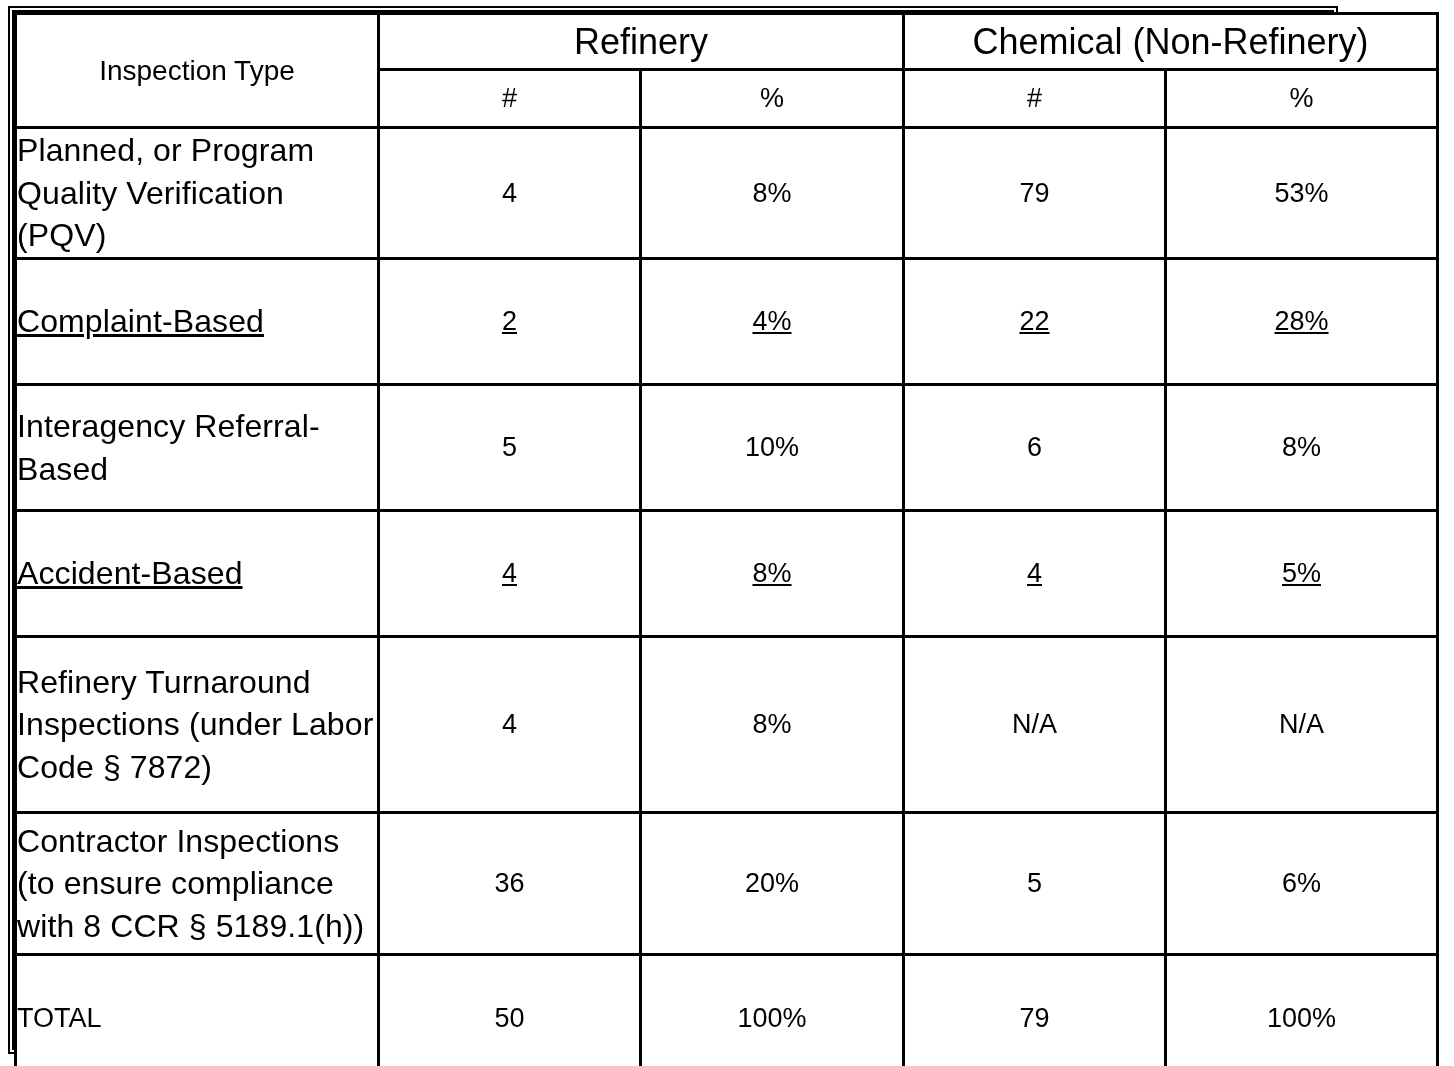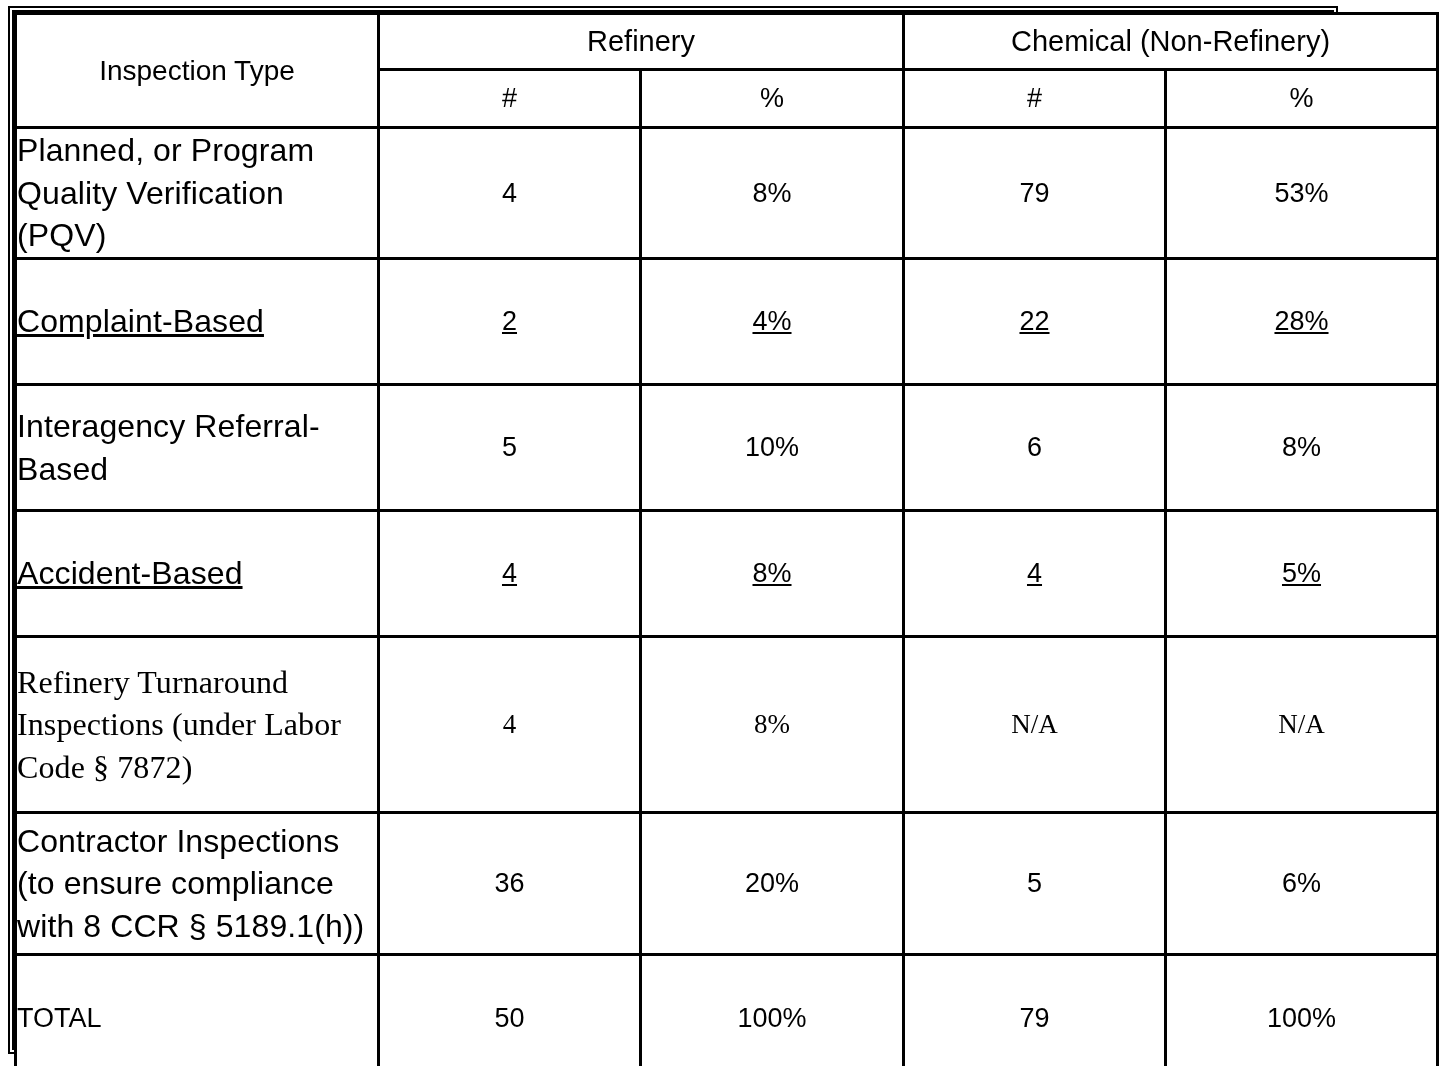--- a/index.html
+++ b/index.html
@@ -63,21 +63,21 @@
     font-size: 32px;
     line-height: 1.33;
     letter-spacing: 0.1px;
   }
   .cell-num {
     text-align: center;
     font-size: 27px;
   }
   .head-group {
     text-align: center;
-    font-size: 29px;
+    font-size: 36px;
     padding: 10px 4px;
   }
   .head-sub {
     text-align: center;
     font-size: 27px;
     padding: 9px 4px;
   }
   .head-type {
     text-align: center;
     font-size: 28px;
@@ -95,21 +95,21 @@
   .thin-top    { border-top: 2px solid #000000; }
   .thin-bottom { border-bottom: 2px solid #000000; }
 
   
   .r-head-a { height: 56px; }
   .r-head-b { height: 58px; }
   .r-pqv    { height: 131px; }
   .r-comp   { height: 126px; text-decoration: underline; }
   .r-inter  { height: 126px; margin-left: 40px; }
   .r-acc    { height: 126px; text-decoration: underline; }
-  .r-turn   { height: 176px; font-family: Liberation Serif, serif; }
+  .r-turn   { height: 176px; }
   .r-contr  { height: 142px; }
   .r-total  { height: 128px; }
 </style>
 </head>
 <body>
 
 <div class="table-frame">
   <table class="insp">
     <colgroup>
       <col class="c-type">

